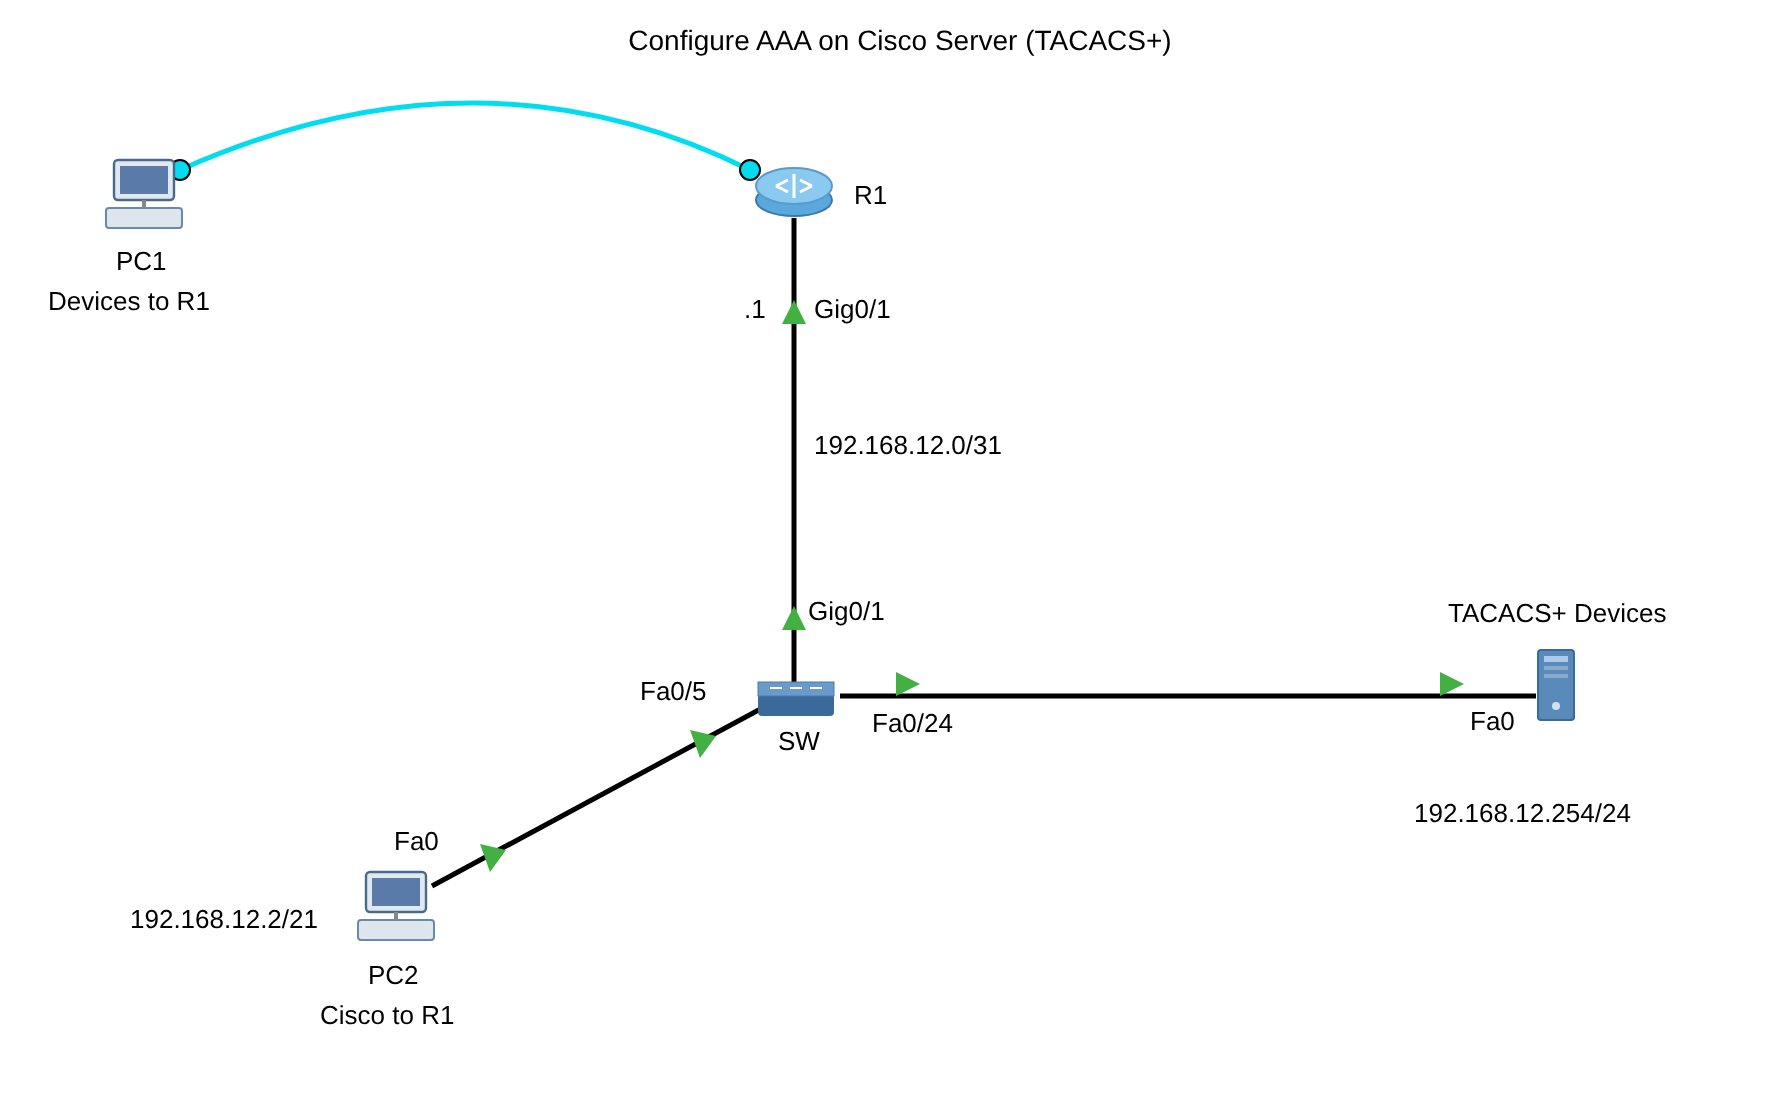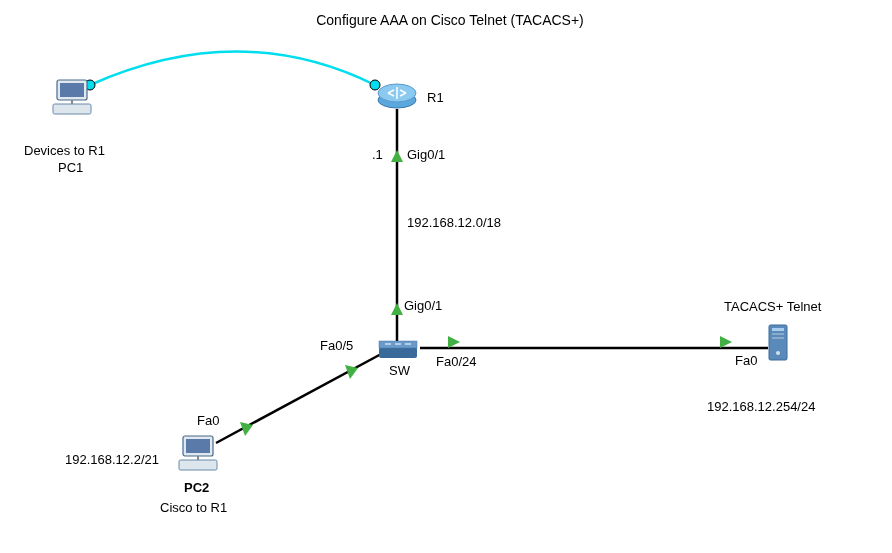--- a/index.html
+++ b/index.html
@@ -50,21 +50,21 @@
       top: 0;
       left: 0;
       width: 892px;
       height: 553px;
       pointer-events: none;
     }
   </style>
 </head>
 <body>
 
-<div class="title" style="left:280px; top:12px; width:340px;">Configure AAA on Cisco Telnet (TACACS+)</div>
+<div class="title" style="left:280px; top:12px; width:340px;">Configure AAA on Cisco Server (TACACS+)</div>
 
 <svg class="topology">
 
   <path d="M 90 85 Q 240 18 375 85" stroke="#00ddee" stroke-width="2.5" fill="none"></path>
 
   <circle cx="90" cy="85" r="5" fill="#00ddee" stroke="#000" stroke-width="1"></circle>
   <circle cx="375" cy="85" r="5" fill="#00ddee" stroke="#000" stroke-width="1"></circle>
 
   <line x1="397" y1="109" x2="397" y2="345" stroke="#000" stroke-width="2.5"></line>
 
@@ -86,37 +86,37 @@
 </svg>
 
 <div class="device pc-icon" style="left:51px; top:76px;">
   <svg viewBox="0 0 42 42">
     <rect x="6" y="4" width="30" height="20" rx="2" fill="#e0e8f0" stroke="#4a6a8a" stroke-width="1.2"></rect>
     <rect x="9" y="7" width="24" height="14" fill="#5a7aaa"></rect>
     <rect x="2" y="28" width="38" height="10" rx="1.5" fill="#dde5ed" stroke="#6a8aaa" stroke-width="1"></rect>
     <line x1="21" y1="24" x2="21" y2="28" stroke="#888" stroke-width="2"></line>
   </svg>
 </div>
-<div class="label" style="left:58px; top:123px;margin-top:37px;">PC1</div>
+<div class="label" style="left:58px; top:123px;">PC1</div>
 <div class="label" style="left:24px; top:143px;">Devices to R1</div>
 
 <div class="device router-icon" style="left:376px; top:82px;">
   <svg viewBox="0 0 42 28">
     <ellipse cx="21" cy="18" rx="19" ry="8" fill="#5aa8dd" stroke="#3a7aaa" stroke-width="1"></ellipse>
     <ellipse cx="21" cy="11" rx="19" ry="9" fill="#8acaf0" stroke="#5a9acc" stroke-width="1"></ellipse>
     <path d="M 12 11 L 18 8 M 12 11 L 18 14" stroke="#fff" stroke-width="1.5" fill="none"></path>
     <path d="M 30 11 L 24 8 M 30 11 L 24 14" stroke="#fff" stroke-width="1.5" fill="none"></path>
     <line x1="21" y1="5" x2="21" y2="17" stroke="#fff" stroke-width="1.5"></line>
   </svg>
 </div>
 <div class="label" style="left:427px; top:90px;">R1</div>
 <div class="label" style="left:372px; top:147px;">.1</div>
 <div class="label" style="left:407px; top:147px;">Gig0/1</div>
 
-<div class="label" style="left:407px; top:215px;">192.168.12.0/18</div>
+<div class="label" style="left:407px; top:215px;">192.168.12.0/31</div>
 
 <div class="label" style="left:404px; top:298px;">Gig0/1</div>
 
 <div class="device switch-icon" style="left:377px; top:339px;">
   <svg viewBox="0 0 42 22">
     <rect x="2" y="8" width="38" height="11" rx="2" fill="#3a6a9a"></rect>
     <polygon points="2,8 8,2 40,2 40,8" fill="#5a8aba"></polygon>
     <polygon points="40,2 40,14 40,8" fill="#4a7aaa"></polygon>
     <rect x="2" y="2" width="38" height="7" fill="#6a9aca" stroke="#4a7aaa" stroke-width="0.5"></rect>
     <line x1="8" y1="5" x2="14" y2="5" stroke="#fff" stroke-width="1"></line>
@@ -133,24 +133,24 @@
 <div class="device pc-icon" style="left:177px; top:432px;">
   <svg viewBox="0 0 42 42">
     <rect x="6" y="4" width="30" height="20" rx="2" fill="#e0e8f0" stroke="#4a6a8a" stroke-width="1.2"></rect>
     <rect x="9" y="7" width="24" height="14" fill="#5a7aaa"></rect>
     <rect x="2" y="28" width="38" height="10" rx="1.5" fill="#dde5ed" stroke="#6a8aaa" stroke-width="1"></rect>
     <line x1="21" y1="24" x2="21" y2="28" stroke="#888" stroke-width="2"></line>
   </svg>
 </div>
 <div class="label" style="left:197px; top:413px;">Fa0</div>
 <div class="label" style="left:65px; top:452px;">192.168.12.2/21</div>
-<div class="label" style="left:184px; top:480px;font-weight:bold;">PC2</div>
+<div class="label" style="left:184px; top:480px;">PC2</div>
 <div class="label" style="left:160px; top:500px;">Cisco to R1</div>
 
-<div class="label" style="left:724px; top:299px;">TACACS+ Telnet</div>
+<div class="label" style="left:724px; top:299px;">TACACS+ Devices</div>
 <div class="device server-icon" style="left:766px; top:323px;">
   <svg viewBox="0 0 26 40">
     <rect x="3" y="2" width="18" height="35" rx="1.5" fill="#5a8aba" stroke="#3a6a9a" stroke-width="1"></rect>
     <rect x="6" y="5" width="12" height="3" fill="#aaccee"></rect>
     <rect x="6" y="10" width="12" height="2" fill="#88aacc"></rect>
     <rect x="6" y="14" width="12" height="2" fill="#88aacc"></rect>
     <circle cx="12" cy="30" r="2" fill="#d0e0f0"></circle>
   </svg>
 </div>
 <div class="label" style="left:735px; top:353px;">Fa0</div>

